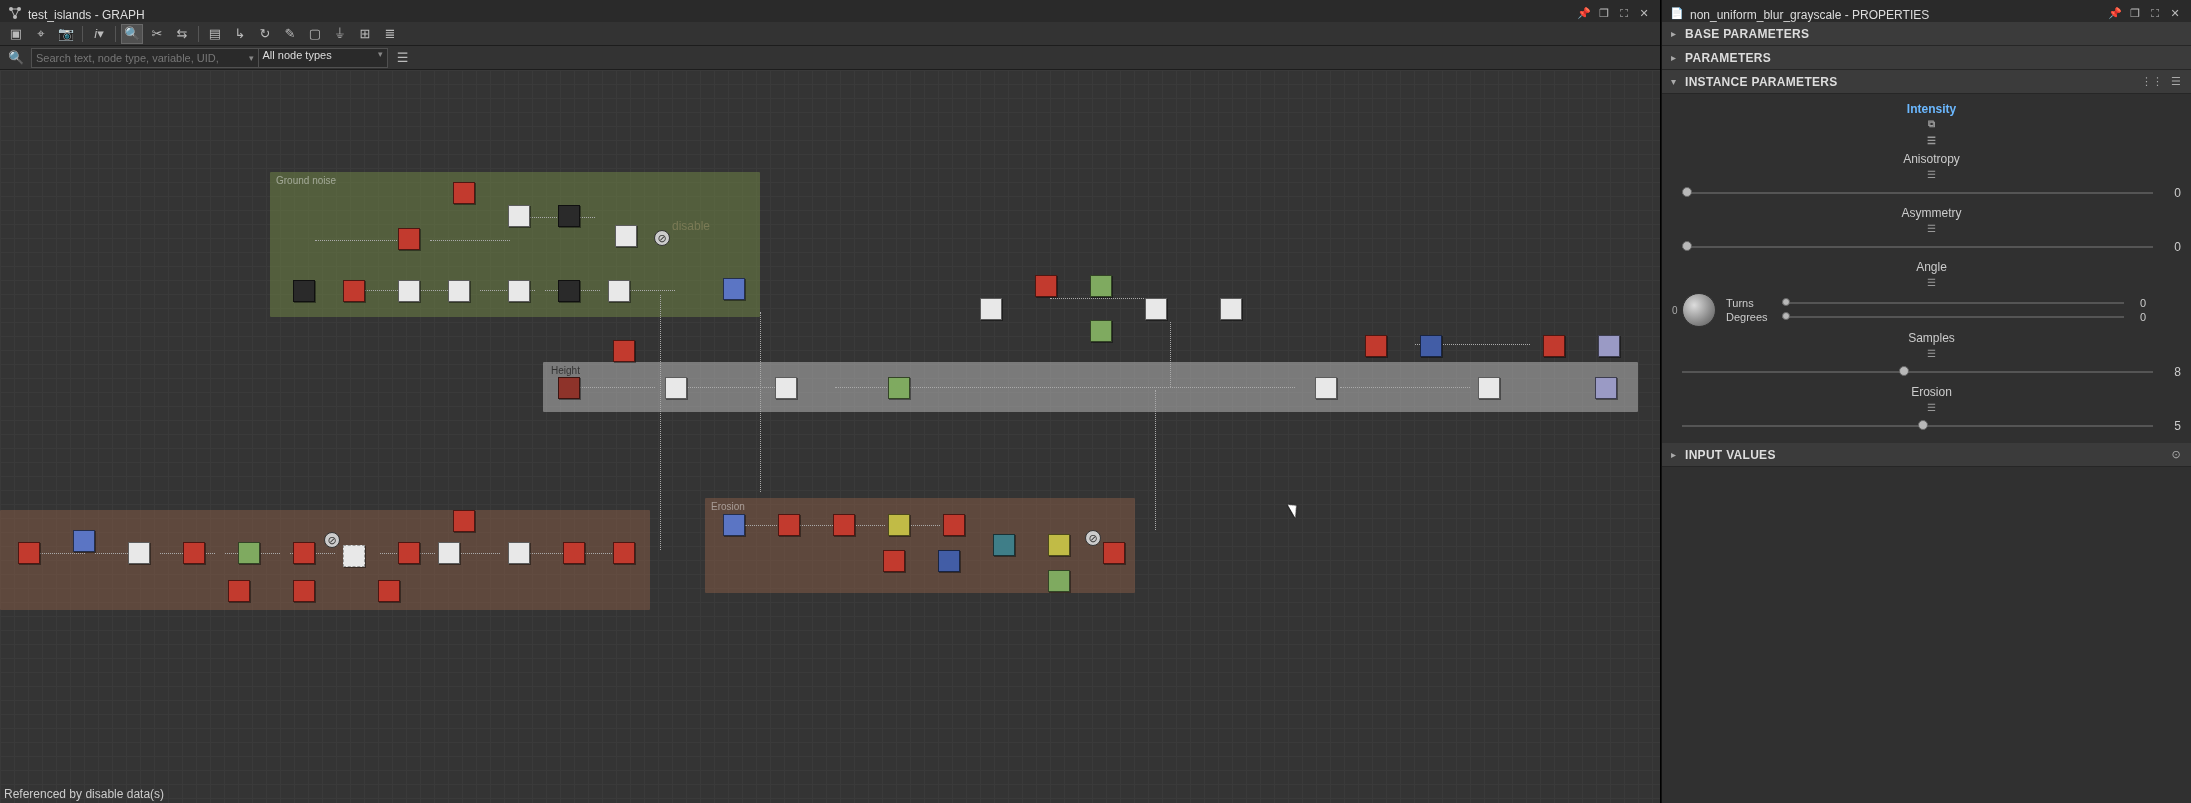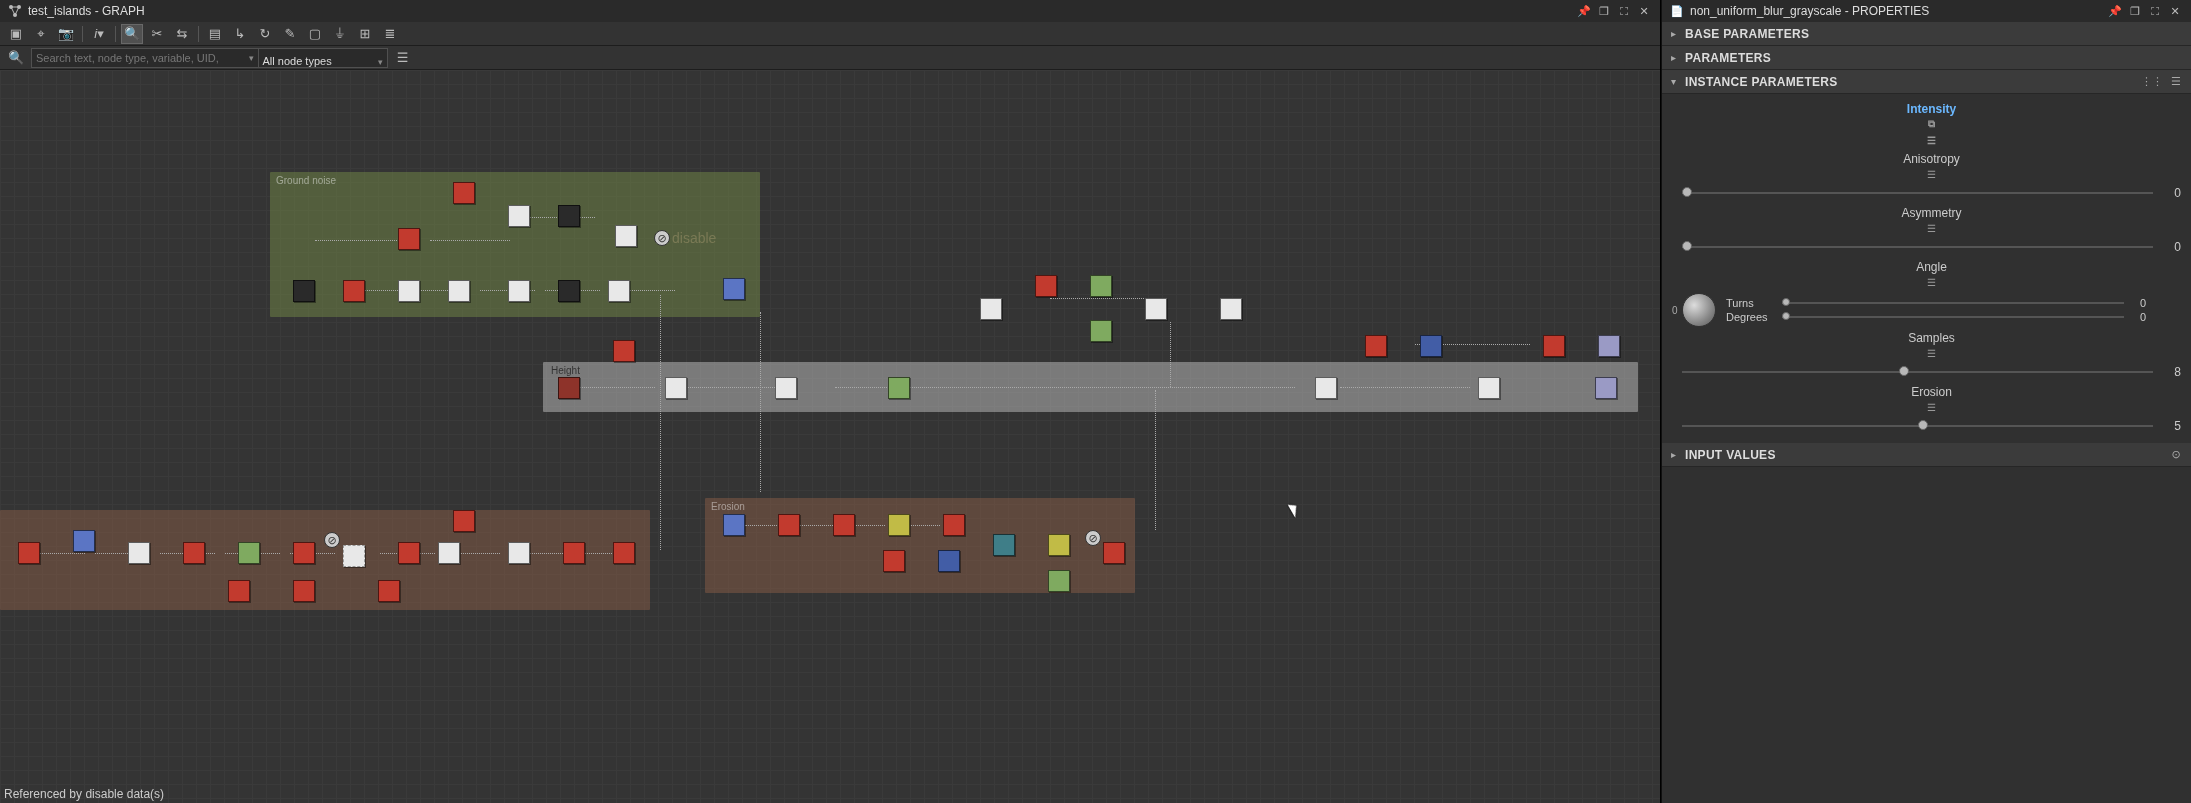--- a/index.html
+++ b/index.html
@@ -8,22 +8,22 @@
     font-family: "Segoe UI", Arial, sans-serif;
     font-size: 12px;
     background: #2a2a2a;
     color: #ccc;
     overflow: hidden;
   }
   .root { display: flex; width: 100%; height: 100%; }
   
   .graph-panel { flex: 1 1 auto; display: flex; flex-direction: column; background: #2e2e2e; border-right: 1px solid #000; }
   .panel-titlebar {
-    height: 22px; background: #2a2a2a; display: flex; align-items: center;
-    padding: 8px 6px; font-size: 12px; color: #ddd;
+    height: 22px; background: #2a2a2a; display: flex; align-items: flex-end;
+    padding: 0 6px; font-size: 12px; color: #ddd;
   }
   .panel-titlebar .title-icon { width: 18px; height: 18px; margin-right: 4px; display:flex;align-items:center;justify-content:center; font-size:11px; color:#bbb;}
   .panel-titlebar .spacer { flex: 1; }
   .panel-titlebar .win-btn {
     width: 20px; height: 18px; display: flex; align-items: center; justify-content: center;
     font-size: 11px; color: #bbb; cursor: pointer;
   }
   .breadcrumb {
     height: 22px; background: #333; border-bottom: 1px solid #1a1a1a;
     display: flex; align-items: center; padding: 0 6px; gap: 2px;
@@ -49,21 +49,21 @@
     height: 24px; background: #333; border-bottom: 1px solid #1d1d1d;
     display: flex; align-items: center; gap: 4px; padding: 0 5px;
   }
   .search-input {
     width: 230px; height: 20px; background: #2a2a2a; border: 1px solid #505050;
     color: #aaa; font-size: 11px; padding: 0 4px;
   }
   .search-input::placeholder { color:#777; }
   .combo {
     height: 20px; background: #2a2a2a; border: 1px solid #505050; color:#ddd;
-    font-size: 11px; padding: 0 4px; display:flex; align-items:flex-end; gap:22px;
+    font-size: 11px; padding: 0 4px; display:flex; align-items:flex-start; gap:22px;
   }
   .combo .chev { font-size: 9px; color:#888; }
   
   .graph-view {
     flex: 1; position: relative; overflow: hidden;
     background-color: #343434;
     background-image:
       linear-gradient(#3a3a3a 1px, transparent 1px),
       linear-gradient(90deg, #3a3a3a 1px, transparent 1px);
     background-size: 14px 14px;
@@ -265,21 +265,21 @@
       <div class="node white" style="left:615px; top:155px;"></div>
       <div class="node dark" style="left:293px; top:210px;"></div>
       <div class="node red" style="left:343px; top:210px;"></div>
       <div class="node white" style="left:398px; top:210px;"></div>
       <div class="node white" style="left:448px; top:210px;"></div>
       <div class="node white" style="left:508px; top:210px;"></div>
       <div class="node dark" style="left:558px; top:210px;"></div>
       <div class="node white" style="left:608px; top:210px;"></div>
       <div class="node blue" style="left:723px; top:208px;"></div>
       <div class="disabled-badge" style="left:654px; top:160px;">⊘</div>
-      <span style="position:absolute;left:672px;top:160px;font-size:14px;color:#7a7a55;">disable</span>
+      <span style="position:absolute;left:672px;top:149px;font-size:12px;color:#7a7a55;">disable</span>
 
       <div class="node red" style="left:613px; top:270px;"></div>
 
       <div class="node darkred" style="left:558px; top:307px;"></div>
       <div class="node white" style="left:665px; top:307px;"></div>
       <div class="node white" style="left:775px; top:307px;"></div>
       <div class="node green" style="left:888px; top:307px;"></div>
       <div class="node white" style="left:1315px; top:307px;"></div>
       <div class="node white" style="left:1478px; top:307px;"></div>
       <div class="node lav" style="left:1595px; top:307px;"></div>

